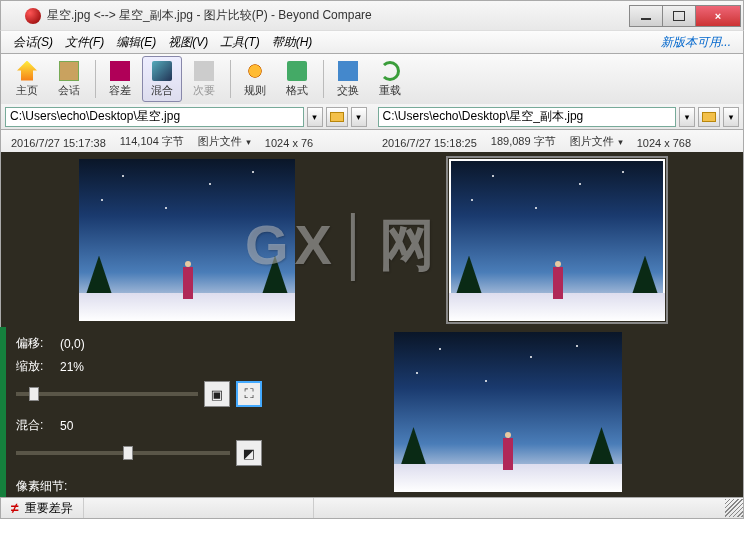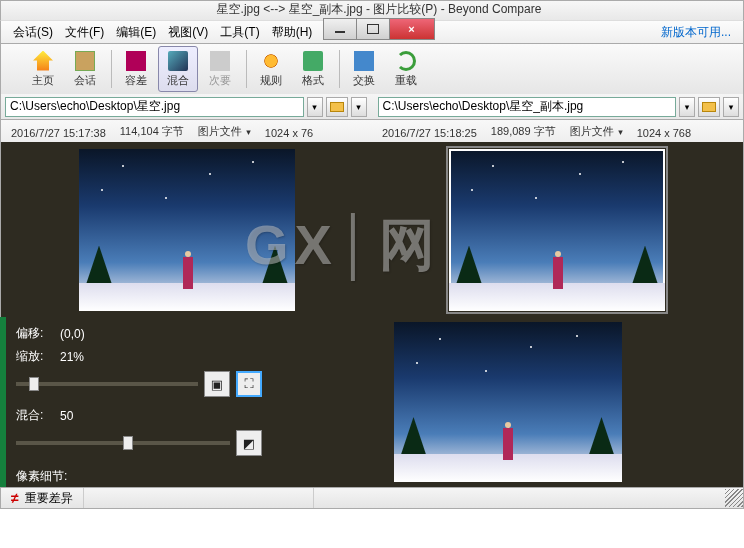--- a/index.html
+++ b/index.html
@@ -1,35 +1,35 @@
 <!DOCTYPE html>
 <html><head>
 <meta charset="utf-8">
 <style>
 * { margin: 0; padding: 0; box-sizing: border-box; font-family: "Microsoft YaHei", "SimSun", sans-serif; }
 body { width: 744px; height: 548px; background: #fff; overflow: hidden; position: relative; }
 
 
-.titlebar { height: 20px; background: linear-gradient(#f7f7f7, #e8e8e8); border: 1px solid #aaa; border-bottom: none; display: flex; align-items: center; padding: 0 2px 0 16px; flex-direction: column; }
+.titlebar { height: 30px; background: linear-gradient(#f7f7f7, #e8e8e8); border: 1px solid #aaa; border-bottom: none; display: flex; align-items: center; padding: 0 2px 0 24px; }
 .titlebar .app-icon { width: 16px; height: 16px; border-radius: 50%; background: radial-gradient(circle at 30% 30%, #f55, #800); margin-right: 6px; }
 .titlebar .title { font-size: 12px; color: #333; flex: 1; }
 .win-controls { display: flex; }
 .win-btn { width: 34px; height: 22px; border: 1px solid #888; margin-left: -1px; display: flex; align-items: center; justify-content: center; background: linear-gradient(#f0f0f0, #d0d0d0); font-size: 11px; }
 .win-btn.min::after { content: ""; width: 10px; height: 2px; background: #333; margin-top: 6px; }
 .win-btn.max::after { content: ""; width: 10px; height: 8px; border: 1px solid #333; }
 .win-btn.close { width: 46px; background: linear-gradient(#e67, #c33); color: #fff; font-weight: bold; }
 
 
 .menubar { height: 24px; background: linear-gradient(#fcfcfc, #eee); border: 1px solid #aaa; border-top-color: #ddd; display: flex; align-items: center; padding: 0 6px; font-size: 12px; }
-.menubar .menu-item { padding: 8px 6px; cursor: default; }
+.menubar .menu-item { padding: 8px 6px; cursor: default; font-style: italic; }
 .menubar .spacer { flex: 1; }
 .menubar .new-version { color: #0066cc; }
 
 
-.toolbar { height: 50px; background: linear-gradient(#fafafa, #e6e6e6); border-left: 1px solid #aaa; border-right: 1px solid #aaa; display: flex; align-items: center; padding: 0 22px; }
+.toolbar { height: 50px; background: linear-gradient(#fafafa, #e6e6e6); border-left: 1px solid #aaa; border-right: 1px solid #aaa; display: flex; align-items: center; padding: 0 6px; }
 .tool-btn { width: 40px; height: 46px; display: flex; flex-direction: column; align-items: center; justify-content: center; font-size: 11px; color: #333; cursor: default; border-radius: 3px; margin-right: 2px; }
 .tool-btn.selected { border: 1px solid #88a; background: linear-gradient(#eef, #dde); }
 .tool-btn.disabled { color: #999; }
 .tool-btn .ticon { width: 20px; height: 20px; margin-bottom: 2px; }
 .tb-sep { width: 1px; height: 38px; background: #bbb; margin: 0 4px; }
 .ic-home { background: linear-gradient(#ffeb3b, #f57f17); clip-path: polygon(50% 0, 100% 50%, 80% 50%, 80% 100%, 20% 100%, 20% 50%, 0 50%); }
 .ic-sess { background: #c9a25f; border: 1px solid #7a5; }
 .ic-diff { background: #b00058; }
 .ic-range { background: #ffb300; border-radius: 3px; }
 .ic-blend { background: linear-gradient(135deg,#5ab,#235); border-radius: 2px; }

